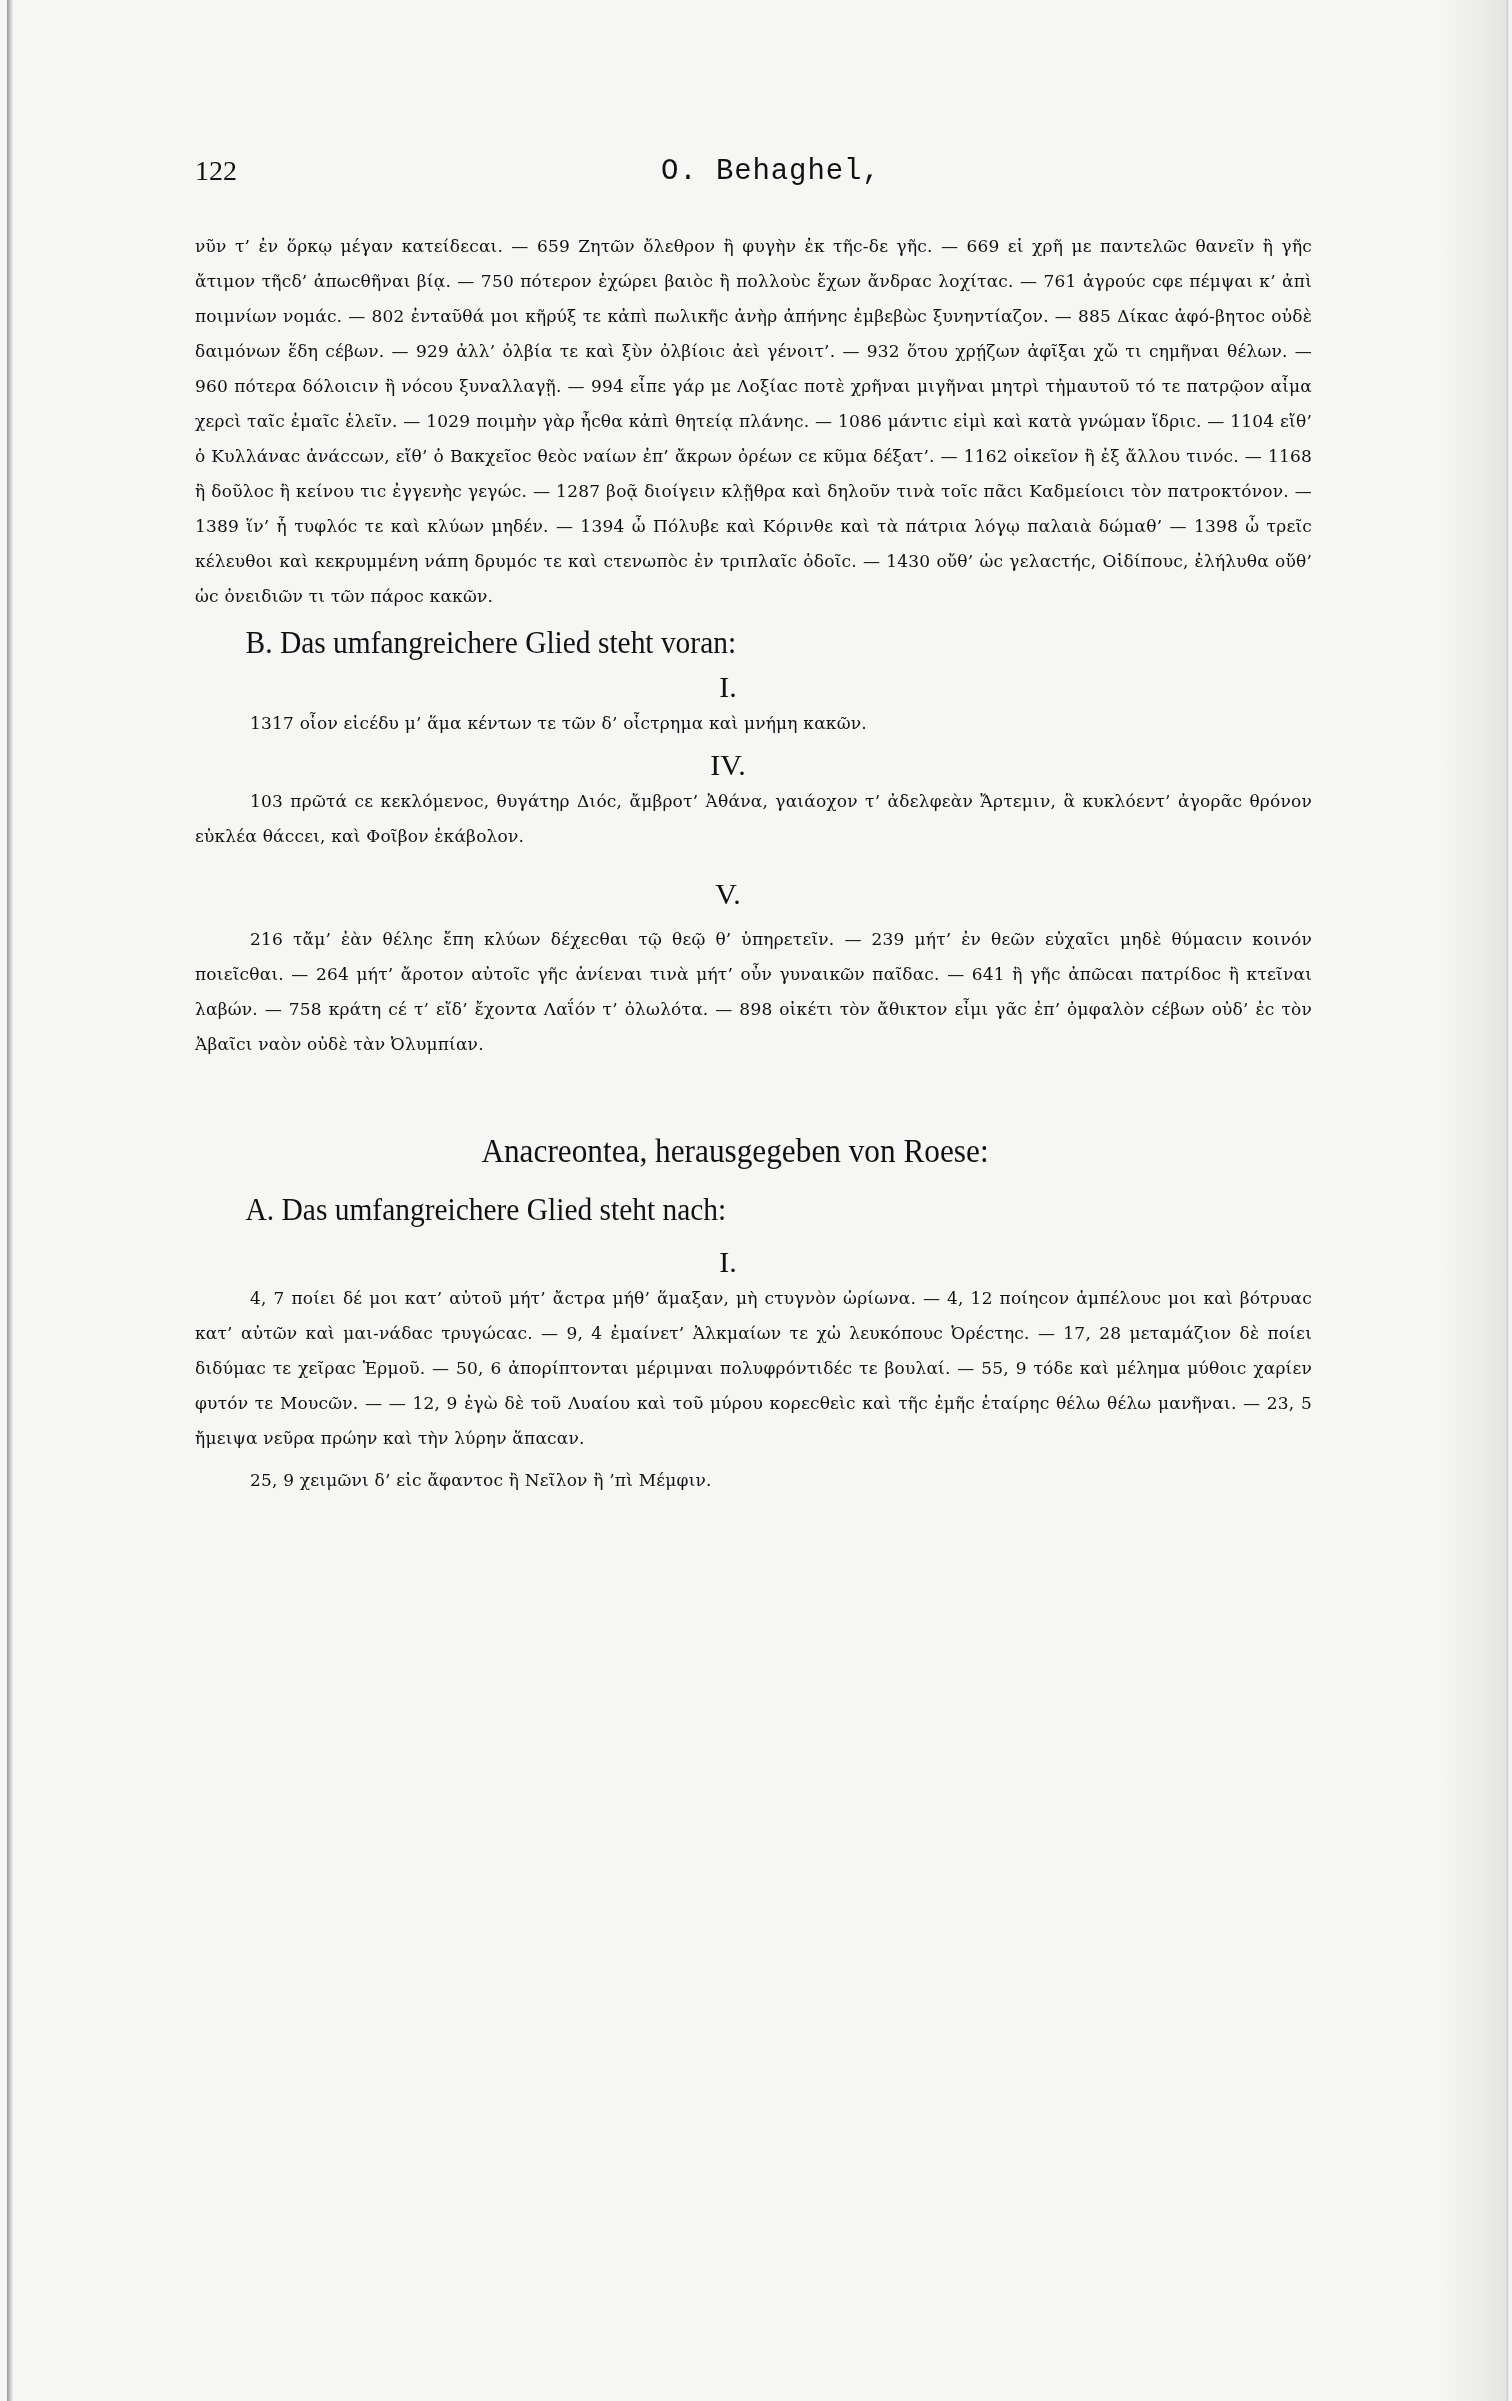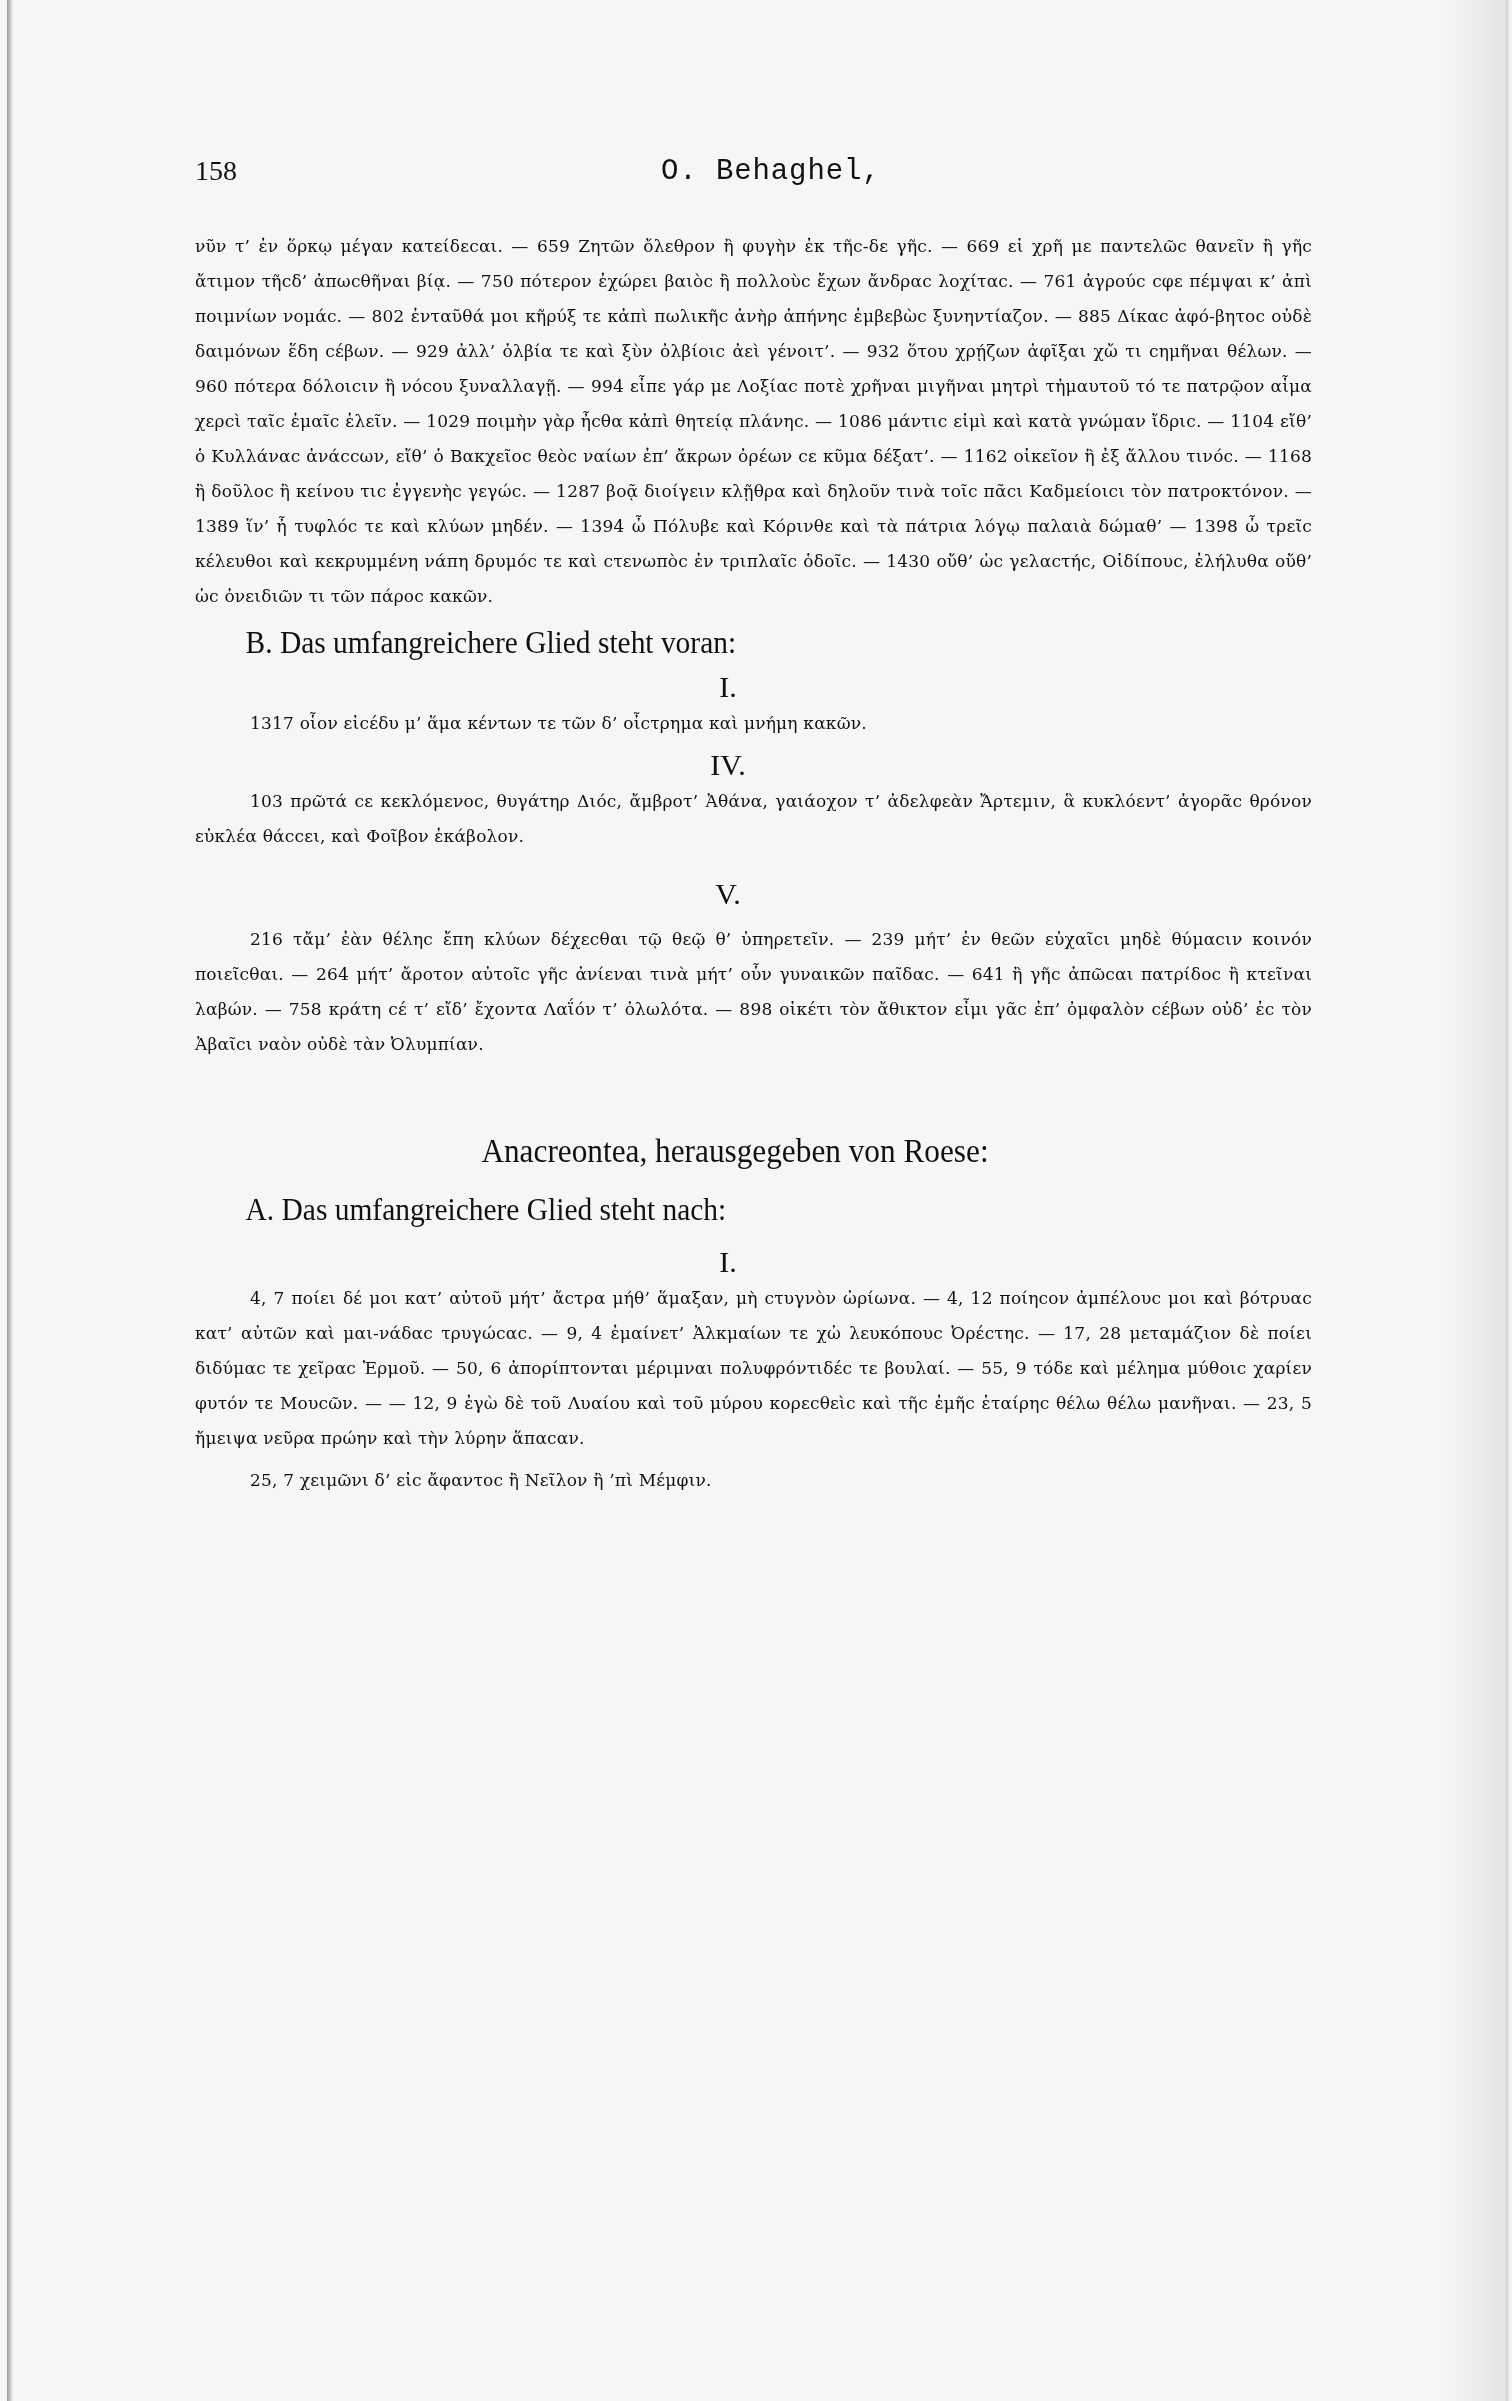--- a/index.html
+++ b/index.html
@@ -97,21 +97,21 @@
   </style>
 </head>
 <body>
 
 <div class="left-edge"></div>
 <div class="right-shade"></div>
 
 <div class="page">
 
   <div class="header">
-    <span class="page-number">158</span>
+    <span class="page-number">122</span>
     <span class="running-head">O. Behaghel,</span>
   </div>
 
   <p class="para first">νῦν τ’ ἐν ὅρκῳ μέγαν κατείδεcαι. — 659 Ζητῶν ὄλεθρον ἢ φυγὴν ἐκ τῆc-δε γῆc. — 669 εἰ χρῆ με παντελῶc θανεῖν ἢ γῆc ἄτιμον τῆcδ’ ἀπωcθῆναι βίᾳ. — 750 πότερον ἐχώρει βαιὸc ἢ πολλοὺc ἔχων ἄνδραc λοχίταc. — 761 ἀγρούc cφε πέμψαι κ’ ἀπὶ ποιμνίων νομάc. — 802 ἐνταῦθά μοι κῆρύξ τε κἀπὶ πωλικῆc ἀνὴρ ἀπήνηc ἐμβεβὼc ξυνηντίαζον. — 885 Δίκαc ἀφό-βητοc οὐδὲ δαιμόνων ἕδη cέβων. — 929 ἀλλ’ ὀλβία τε καὶ ξὺν ὀλβίοιc ἀεὶ γένοιτ’. — 932 ὅτου χρῄζων ἀφῖξαι χὤ τι cημῆναι θέλων. — 960 πότερα δόλοιcιν ἢ νόcου ξυναλλαγῇ. — 994 εἶπε γάρ με Λοξίαc ποτὲ χρῆναι μιγῆναι μητρὶ τἠμαυτοῦ τό τε πατρῷον αἷμα χερcὶ ταῖc ἐμαῖc ἑλεῖν. — 1029 ποιμὴν γὰρ ἦcθα κἀπὶ θητείᾳ πλάνηc. — 1086 μάντιc εἰμὶ καὶ κατὰ γνώμαν ἴδριc. — 1104 εἴθ’ ὁ Κυλλάναc ἀνάccων, εἴθ’ ὁ Βακχεῖοc θεὸc ναίων ἐπ’ ἄκρων ὀρέων cε κῦμα δέξατ’. — 1162 οἰκεῖον ἢ ἐξ ἄλλου τινόc. — 1168 ἢ δοῦλοc ἢ κείνου τιc ἐγγενὴc γεγώc. — 1287 βοᾷ διοίγειν κλῇθρα καὶ δηλοῦν τινὰ τοῖc πᾶcι Καδμείοιcι τὸν πατροκτόνον. — 1389 ἵν’ ἦ τυφλόc τε καὶ κλύων μηδέν. — 1394 ὦ Πόλυβε καὶ Κόρινθε καὶ τὰ πάτρια λόγῳ παλαιὰ δώμαθ’ — 1398 ὦ τρεῖc κέλευθοι καὶ κεκρυμμένη νάπη δρυμόc τε καὶ cτενωπὸc ἐν τριπλαῖc ὁδοῖc. — 1430 οὔθ’ ὡc γελαcτήc, Οἰδίπουc, ἐλήλυθα οὔθ’ ὡc ὀνειδιῶν τι τῶν πάροc κακῶν.</p>
 
   <div class="section-heading">B. Das umfangreichere Glied steht voran:</div>
 
   <div class="roman">I.</div>
   <p class="para indent">1317 οἷον εἰcέδυ μ’ ἅμα κέντων τε τῶν δ’ οἶcτρημα καὶ μνήμη κακῶν.</p>
 
@@ -121,16 +121,16 @@
   <div class="roman" style="margin-top:20px">V.</div>
   <p class="para indent" style="margin-top:9.2px">216 τἄμ’ ἐὰν θέληc ἔπη κλύων δέχεcθαι τῷ θεῷ θ’ ὑπηρετεῖν. — 239 μήτ’ ἐν θεῶν εὐχαῖcι μηδὲ θύμαcιν κοινόν ποιεῖcθαι. — 264 μήτ’ ἄροτον αὐτοῖc γῆc ἀνίεναι τινὰ μήτ’ οὖν γυναικῶν παῖδαc. — 641 ἢ γῆc ἀπῶcαι πατρίδοc ἢ κτεῖναι λαβών. — 758 κράτη cέ τ’ εἴδ’ ἔχοντα Λαΐόν τ’ ὀλωλότα. — 898 οἰκέτι τὸν ἄθικτον εἶμι γᾶc ἐπ’ ὀμφαλὸν cέβων οὐδ’ ἐc τὸν Ἀβαῖcι ναὸν οὐδὲ τὰν Ὀλυμπίαν.</p>
 
   <div class="main-heading">Anacreontea, herausgegeben von Roese:</div>
 
   <div class="section-heading" style="margin-top:13px">A. Das umfangreichere Glied steht nach:</div>
 
   <div class="roman" style="margin-top:11px">I.</div>
   <p class="para indent">4, 7 ποίει δέ μοι κατ’ αὐτοῦ μήτ’ ἄcτρα μήθ’ ἅμαξαν, μὴ cτυγνὸν ὠρίωνα. — 4, 12 ποίηcον ἀμπέλουc μοι καὶ βότρυαc κατ’ αὐτῶν καὶ μαι-νάδαc τρυγώcαc. — 9, 4 ἐμαίνετ’ Ἀλκμαίων τε χὠ λευκόπουc Ὀρέcτηc. — 17, 28 μεταμάζιον δὲ ποίει διδύμαc τε χεῖραc Ἑρμοῦ. — 50, 6 ἀπορίπτονται μέριμναι πολυφρόντιδέc τε βουλαί. — 55, 9 τόδε καὶ μέλημα μύθοιc χαρίεν φυτόν τε Μουcῶν. — — 12, 9 ἐγὼ δὲ τοῦ Λυαίου καὶ τοῦ μύρου κορεcθεὶc καὶ τῆc ἐμῆc ἑταίρηc θέλω θέλω μανῆναι. — 23, 5 ἤμειψα νεῦρα πρώην καὶ τὴν λύρην ἅπαcαν.</p>
 
-  <p class="para indent" style="margin-top:7.4px">25, 7 χειμῶνι δ’ εἰc ἄφαντοc ἢ Νεῖλον ἢ ’πὶ Μέμφιν.</p>
+  <p class="para indent" style="margin-top:7.4px">25, 9 χειμῶνι δ’ εἰc ἄφαντοc ἢ Νεῖλον ἢ ’πὶ Μέμφιν.</p>
 
 </div>
 
 
 </body></html>

